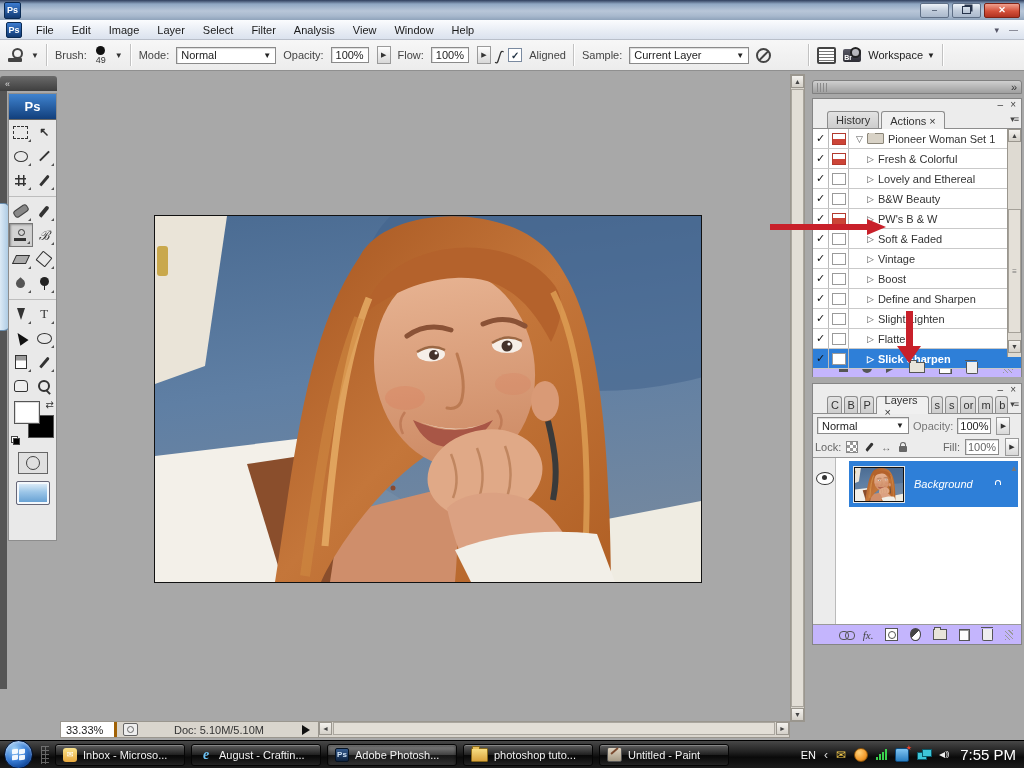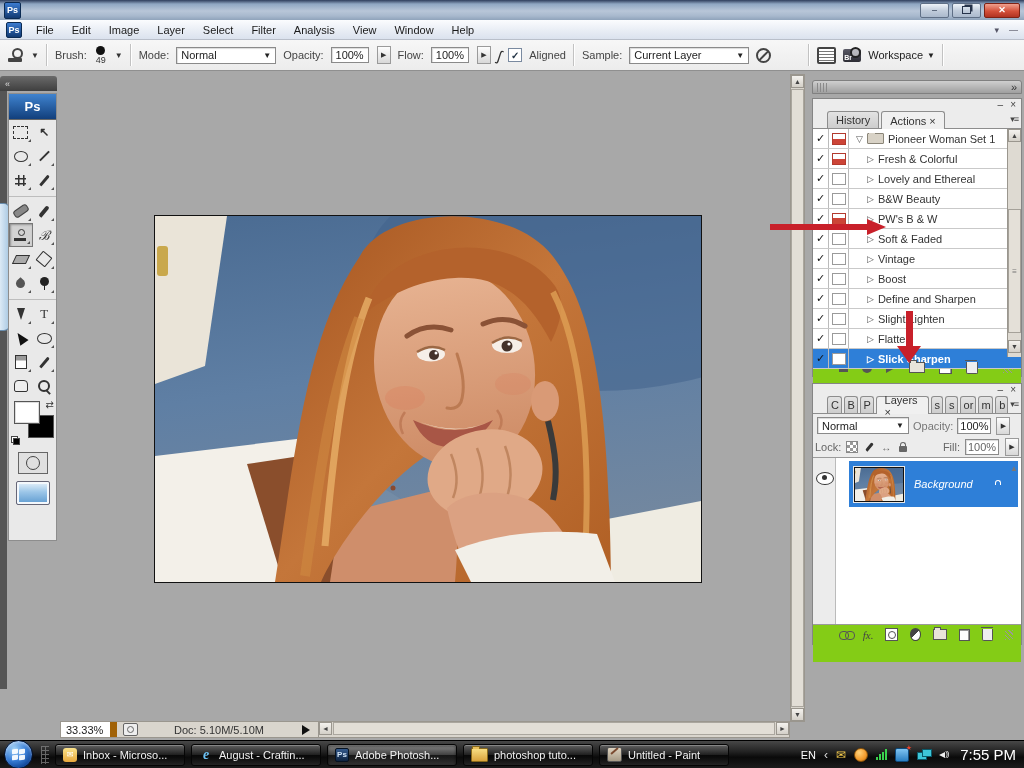--- a/index.html
+++ b/index.html
@@ -126,21 +126,21 @@
   
   .photo-frame{left:154px;top:144px;width:548px;height:368px;border:1px solid #111;background:#5f7fa4;box-sizing:border-box;}
   .photo-frame svg{display:block;width:546px;height:366px;}
   .vscroll{left:790px;top:3px;width:15px;height:648px;background:#d9d5cd;border:1px solid #9a968e;box-sizing:border-box;}
   .scroll-arrow{width:13px;height:13px;background:linear-gradient(#f4f2ee,#d4d0c8);border:1px solid #9a968e;
     display:flex;align-items:center;justify-content:center;font-size:7px;color:#444;box-sizing:border-box;}
   .vscroll .scroll-arrow{position:absolute;left:0;}
   .vthumb{position:absolute;left:0px;top:14px;width:13px;height:618px;background:#e2ded6;border:1px solid #aaa69e;box-sizing:border-box;}
   .statusbar{left:60px;top:650px;width:730px;height:17px;background:#d9d5cd;border:1px solid #9a968e;
     display:flex;align-items:center;box-sizing:border-box;}
-  .zoombox{width:56px;height:15px;background:#fff;border-right:7px solid #a16207;display:flex;align-items:center;padding-left:5px;box-sizing:border-box;}
+  .zoombox{width:56px;height:15px;background:#fff;border-right:3px solid #a16207;display:flex;align-items:center;padding-left:5px;box-sizing:border-box;}
   .flyout-icon{width:13px;height:11px;border:1px solid #666;border-radius:2px;margin:0 6px;background:#eee;position:relative;}
   .flyout-icon::after{content:"";position:absolute;left:3px;top:2px;width:5px;height:5px;border:1px solid #666;border-radius:50%;}
   .docinfo{flex:0 0 150px;text-align:center;color:#333;}
   .status-play{width:0;height:0;border-top:5px solid transparent;border-bottom:5px solid transparent;border-left:8px solid #111;margin:0 8px;}
   .hscroll{position:relative;flex:1;height:15px;background:#d9d5cd;border-left:1px solid #9a968e;}
   .hscroll .scroll-arrow{position:absolute;top:0;}
   .hthumb{position:absolute;left:14px;top:0;right:14px;height:13px;background:#e2ded6;border:1px solid #aaa69e;box-sizing:border-box;}
 
   
   .dock-top{left:812px;top:9px;width:210px;height:14px;background:linear-gradient(#cfcfcf,#9f9f9f);
@@ -165,21 +165,21 @@
   .a-expand{color:#555;font-size:9px;}
   .a-folder{width:15px;height:9px;background:#d8d2c6;border:1px solid #8a8578;border-radius:1px;position:relative;}
   .a-folder::before{content:"";position:absolute;left:0;top:-3px;width:6px;height:2px;background:#d8d2c6;border:1px solid #8a8578;border-bottom:none;}
   .a-row.sel{background:var(--selection);}
   .a-row.sel .a-main{color:#fff;font-weight:bold;}
   .a-row.sel .a-expand{color:#fff;}
   .actions-scroll{position:absolute;right:0;top:0;width:14px;height:228px;background:#dedad2;border-left:1px solid #9a968e;box-sizing:border-box;}
   .actions-scroll .scroll-arrow{position:absolute;left:0;width:13px;}
   .a-thumbtrack{position:absolute;left:0;top:80px;width:13px;height:124px;background:#e4e0d8;border:1px solid #a5a199;box-sizing:border-box;
     display:flex;align-items:center;justify-content:center;color:#777;font-size:8px;}
-  .panel-bottombar{height:19px;border-top:1px solid #9a9a9a;display:flex;align-items:center;gap:14px;padding:0 8px 18px 26px;background:#84cc16;}
+  .panel-bottombar{height:19px;border-top:1px solid #9a9a9a;display:flex;align-items:center;gap:14px;padding:0 8px 0 26px;background:#c4b5fd;}
   .i-stop{width:9px;height:9px;background:#555;}
   .i-rec{width:10px;height:10px;background:#555;border-radius:50%;}
   .i-play{width:0;height:0;border-top:5px solid transparent;border-bottom:5px solid transparent;border-left:9px solid #555;}
   .i-folder{width:14px;height:9px;background:#e8e4da;border:1px solid #555;position:relative;}
   .i-folder::before{content:"";position:absolute;left:0;top:-3px;width:5px;height:2px;background:#e8e4da;border:1px solid #555;border-bottom:none;}
   .i-new{width:11px;height:10px;background:#fff;border:1px solid #555;box-shadow:inset -3px 3px 0 -2px #999;}
   .i-trash{width:10px;height:11px;border:1px solid #555;border-top:none;border-radius:0 0 2px 2px;position:relative;background:#eee;}
   .i-trash::before{content:"";position:absolute;left:-2px;top:-2px;width:12px;height:1.5px;background:#555;}
   .grip-dots{margin-left:auto;width:10px;height:10px;background:repeating-linear-gradient(45deg,#999 0 1px,transparent 1px 3px);}
   

